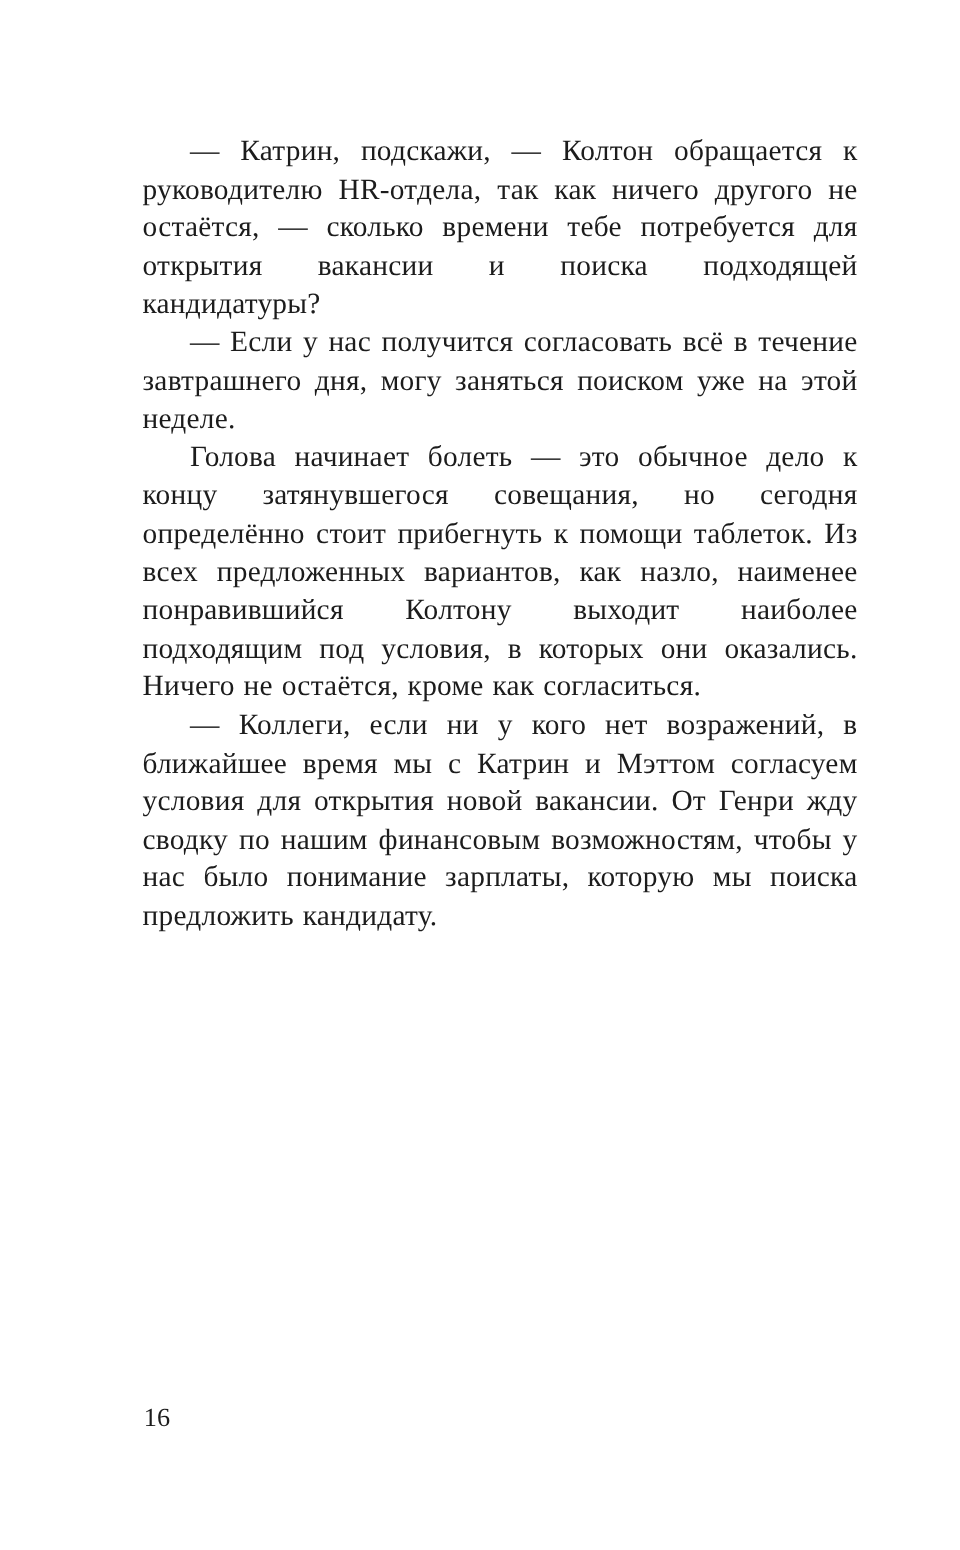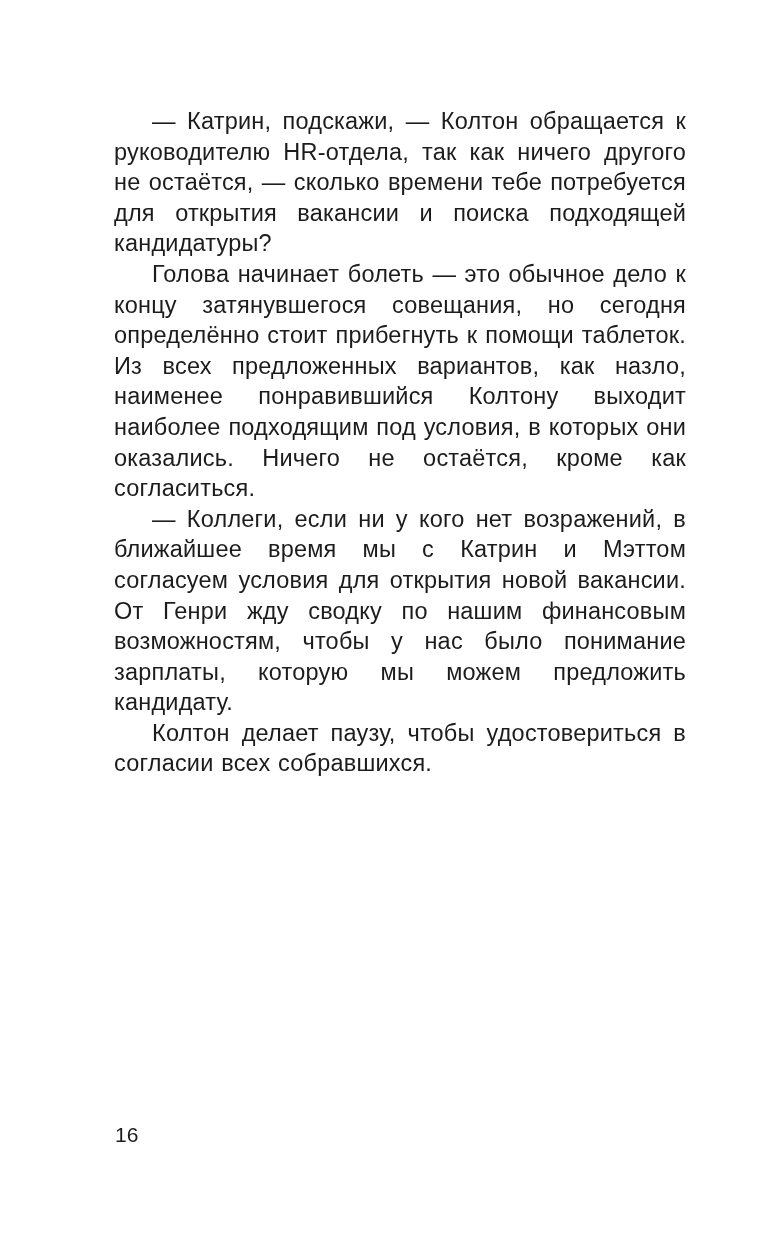--- a/index.html
+++ b/index.html
@@ -6,21 +6,21 @@
     margin: 0;
     padding: 0;
     background: #ffffff;
   }
   .book-page {
     position: relative;
     width: 768px;
     height: 1240px;
     background: #ffffff;
     box-sizing: border-box;
-    font-family: Liberation Sans, sans-serif;
+    font-family: Liberation Serif, serif;
     color: #1c1c1c;
     overflow: hidden;
   }
   .text-block {
     position: absolute;
     left: 114px;
     top: 106px;
     width: 572px;
     font-size: 23.5px;
     line-height: 30.6px;
@@ -42,18 +42,18 @@
     color: #1c1c1c;
     text-align: center;
   }
 </style>
 </head>
 <body>
 
 <div class="book-page">
   <div class="text-block">
     <p>— Катрин, подскажи, — Колтон обращается к руководителю HR-отдела, так как ничего другого не остаётся, — сколько времени тебе потребуется для открытия вакансии и поиска подходящей кандидатуры?</p>
+    <p>— Если у нас получится согласовать всё в течение завтрашнего дня, могу заняться поиском уже на этой неделе.</p>
     <p>Голова начинает болеть — это обычное дело к концу затянувшегося совещания, но сегодня определённо стоит прибегнуть к помощи таблеток. Из всех предложенных вариантов, как назло, наименее понравившийся Колтону выходит наиболее подходящим под условия, в которых они оказались. Ничего не остаётся, кроме как согласиться.</p>
-    <p>— Коллеги, если ни у кого нет возражений, в ближайшее время мы с Катрин и Мэттом согласуем условия для открытия новой вакансии. От Генри жду сводку по нашим финансовым возможностям, чтобы у нас было понимание зарплаты, которую мы можем предложить кандидату.</p>
-    <p>Колтон делает паузу, чтобы удостовериться в согласии всех собравшихся.</p>
+    <p>— Коллеги, если ни у кого нет возражений, в ближайшее время мы с Катрин и Мэттом согласуем условия для открытия новой вакансии. От Генри жду сводку по нашим финансовым возможностям, чтобы у нас было понимание зарплаты, которую мы поиска предложить кандидату.</p>
   </div>
   <div class="page-number">16</div>
 </div>
 
 </body></html>

